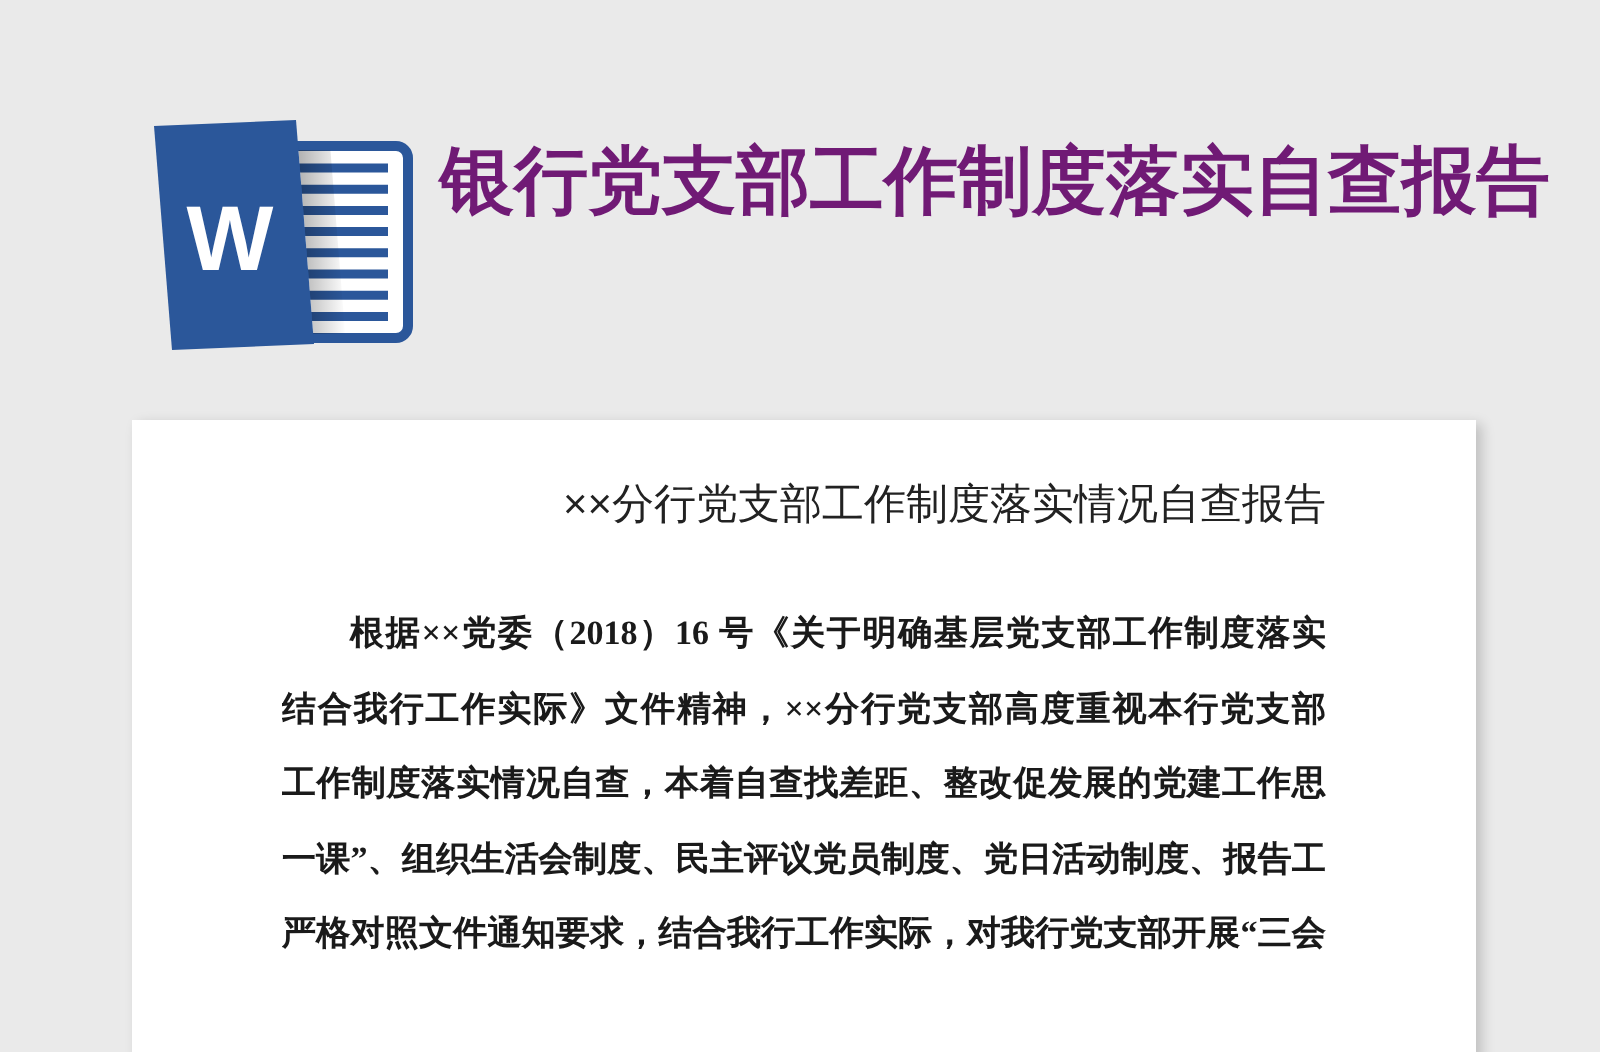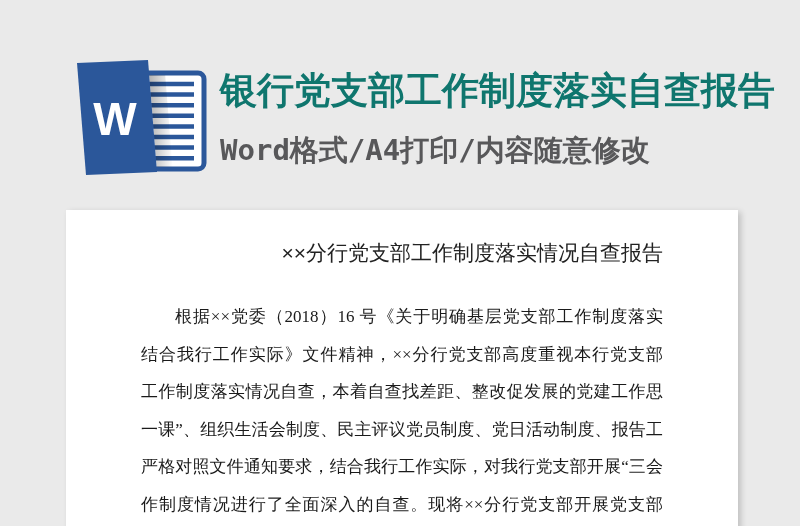--- a/index.html
+++ b/index.html
@@ -67,20 +67,21 @@
     font-size: 21px;
     line-height: 23px;
     font-weight: normal;
     color: #222222;
     text-align: right;
     font-family: "Liberation Sans", sans-serif;
     white-space: nowrap;
   }
   .doc-paragraph {
     margin-top: 34px;
+    font-weight: bold;
   }
   .para-line {
     font-size: 17px;
     line-height: 37.5px;
     height: 37.5px;
     color: #1a1a1a;
     font-family: "Liberation Serif", "DejaVu Serif", serif;
     text-align: justify;
     text-align-last: justify;
     overflow: hidden;
@@ -118,28 +119,26 @@
         <line x1="72" y1="100.2" x2="128" y2="100.2"></line>
       </g>
 
       <polygon points="82,2 98,2 107,114 91,114" fill="url(#foldShadow)" clip-path="url(#docClip)"></polygon>
 
       <polygon points="11,5 82,2 91,114 20,117" fill="#2b579a"></polygon>
       <text x="49" y="77" font-size="46" font-weight="bold" fill="#ffffff" text-anchor="middle" font-family="Liberation Sans, sans-serif">W</text>
     </svg>
   </div>
   <div class="header-text">
-    <h1 class="page-title" style="color: #0f766e;">银行党支部工作制度落实自查报告</h1>
-    <div class="page-subtitle" style="color: rgb(88, 88, 90);">Word格式/A4打印/内容随意修改</div>
+    <h1 class="page-title" style="color: #701a75;">银行党支部工作制度落实自查报告</h1>
   </div>
 </div>
 
 <div class="doc-sheet">
   <h2 class="doc-title">××分行党支部工作制度落实情况自查报告</h2>
   <div class="doc-paragraph">
       <div class="para-line first">根据××党委（2018）16 号《关于明确基层党支部工作制度落实</div>
       <div class="para-line">结合我行工作实际》文件精神，××分行党支部高度重视本行党支部</div>
       <div class="para-line">工作制度落实情况自查，本着自查找差距、整改促发展的党建工作思路，</div>
       <div class="para-line">一课”、组织生活会制度、民主评议党员制度、党日活动制度、报告工</div>
       <div class="para-line">严格对照文件通知要求，结合我行工作实际，对我行党支部开展“三会</div>
-      <div class="para-line">作制度情况进行了全面深入的自查。现将××分行党支部开展党支部</div>
     </div>
 </div>
 
 </body></html>

